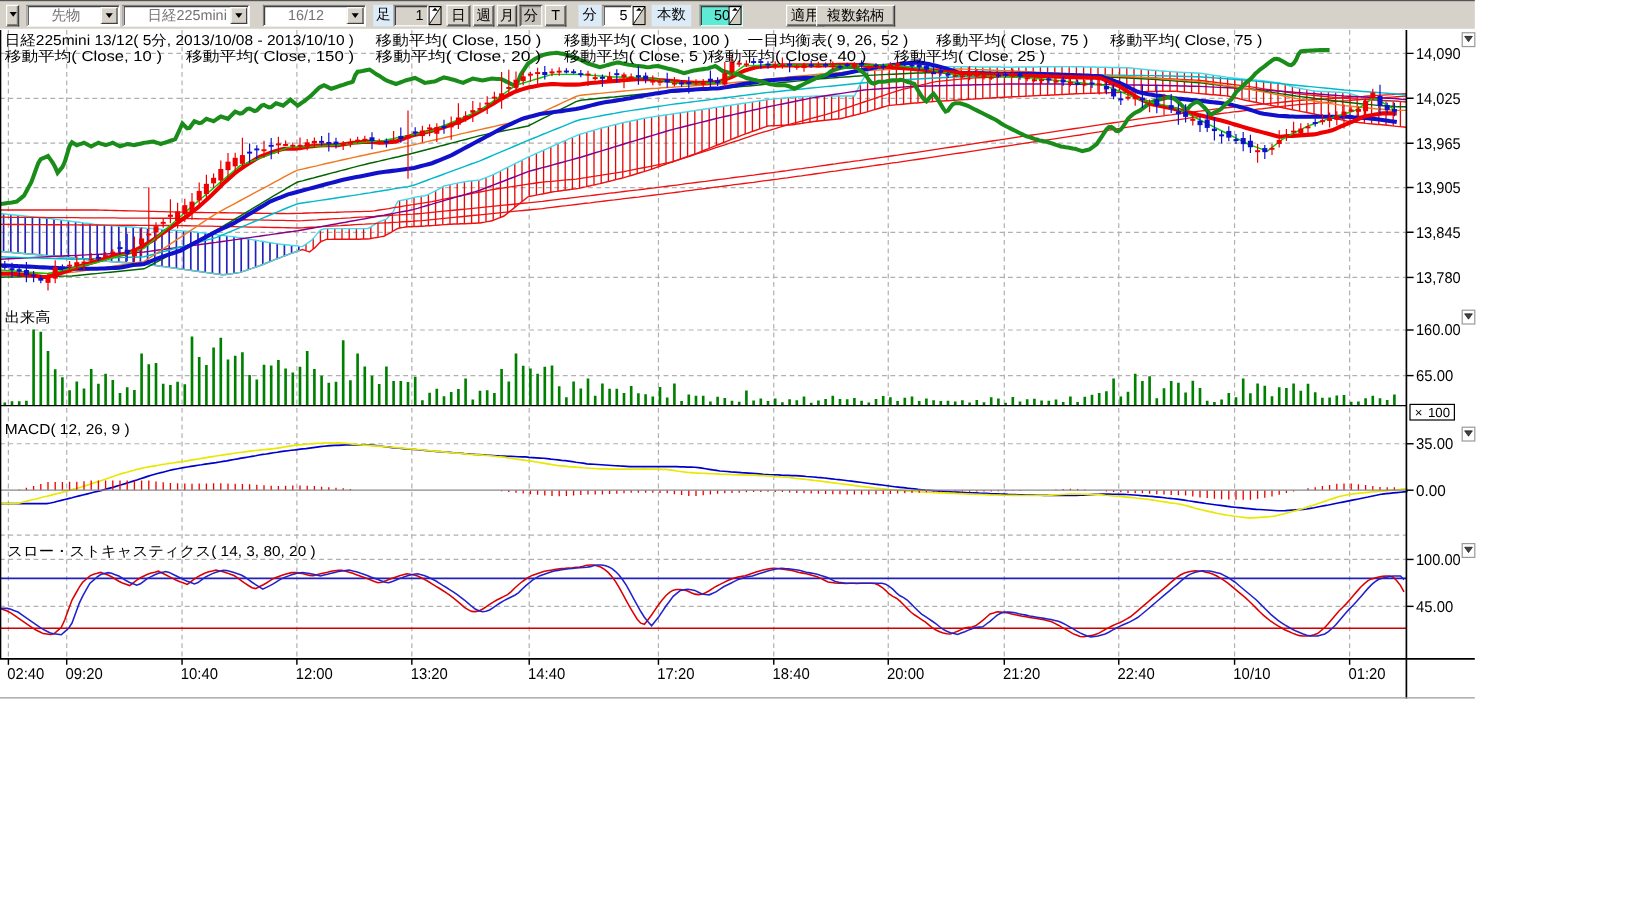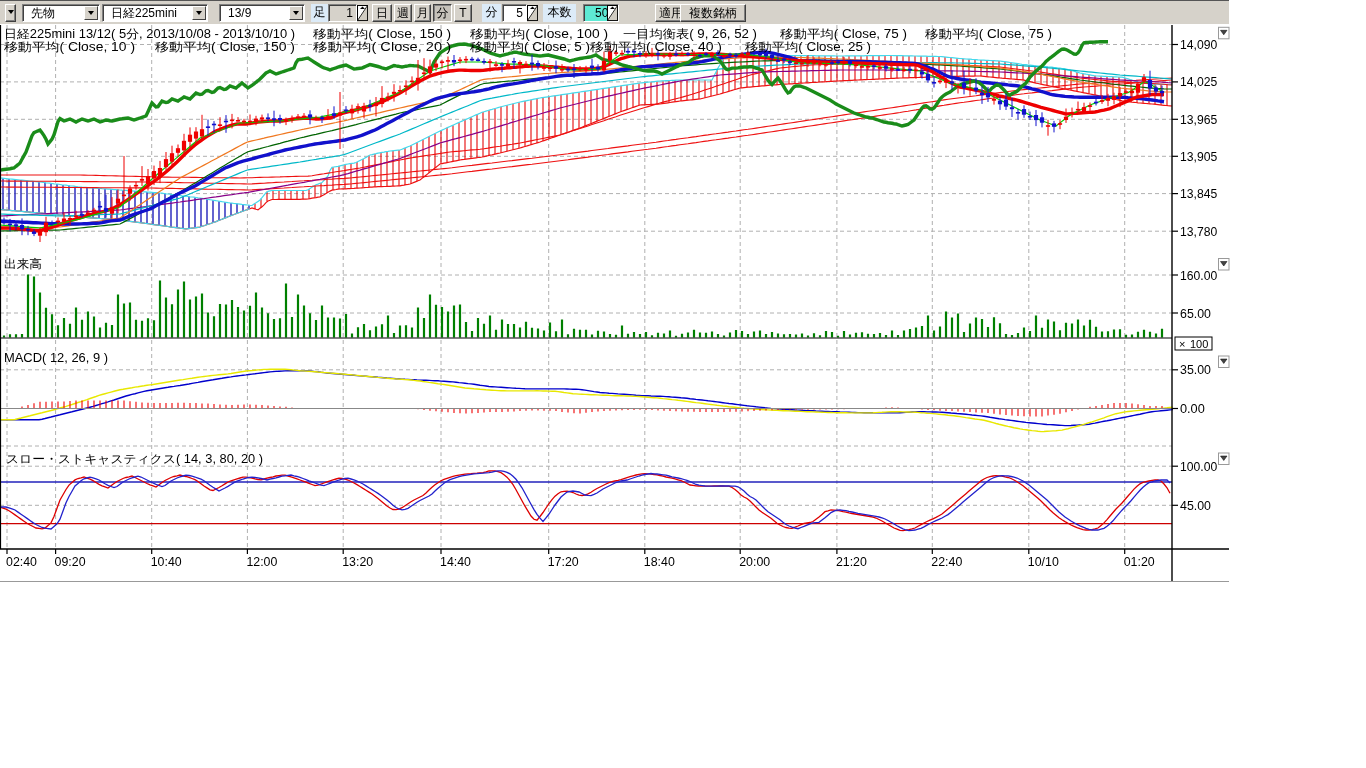--- a/index.html
+++ b/index.html
@@ -1,37 +1,37 @@
 <!DOCTYPE html>
 <html><head><meta charset="utf-8"><style>
 *{margin:0;padding:0;box-sizing:border-box}
 body{width:1366px;height:768px;background:#fff;font-family:"Liberation Sans",sans-serif;position:relative;overflow:hidden}
 #toolbar{position:absolute;left:0;top:0;width:1229px;height:25px;background:#d6d2ca;border-top:1px solid #555;border-bottom:1px solid #fff}
 #toolbar>div{position:absolute;top:3px;height:18px;font-size:12px;line-height:17px}
 .combo{background:#fff;border:1px solid;border-color:#808080 #fff #fff #808080;box-shadow:inset 1px 1px 0 #404040}
-.ct{padding-left:8px;display:inline-block;color:#000000}
+.ct{padding-left:20px;display:inline-block;color:#737373}
 .cab{position:absolute;right:1px;top:1px;width:14px;height:14px;background:#d6d2ca;border:1px solid;border-color:#fff #404040 #404040 #fff}
 .tri{width:0;height:0;border-left:3.5px solid transparent;border-right:3.5px solid transparent;border-top:4px solid #000;margin:4px auto 0}
 .tb{background:#d6d2ca;border:1px solid;border-color:#fff #404040 #404040 #fff;box-shadow:inset -1px -1px 0 #808080;text-align:center;color:#000}
 .tb.pressed{border-color:#404040 #fff #fff #404040;box-shadow:inset 1px 1px 0 #808080;background:#c6c2ba}
 .lab{background:#dcebf8;text-align:center;color:#000}
 .nf{border:1px solid;border-color:#808080 #fff #fff #808080;box-shadow:inset 1px 1px 0 #404040;text-align:right;padding-right:3px;color:#000}
 .spin{width:11px;top:4px!important;height:16px}
 </style></head><body>
 <div id="toolbar">
 <div class="tb" style="left:5px;width:11px;padding:0">
       <div class="tri" style="margin:5px auto 0"></div>
     </div>
 <div class="combo" style="left:22px;width:78px"><span class="ct">先物</span><div class="cab">
         <div class="tri"></div>
       </div></div>
 <div class="combo" style="left:102px;width:106px"><span class="ct">日経225mini</span><div class="cab">
         <div class="tri"></div>
       </div></div>
-<div class="combo" style="left:219px;width:86px"><span class="ct">13/9</span><div class="cab">
+<div class="combo" style="left:219px;width:86px"><span class="ct">16/12</span><div class="cab">
         <div class="tri"></div>
       </div></div>
 <div class="lab" style="left:311px;width:17px">足</div>
 <div class="nf" style="left:328px;width:29px;background:#d6d2ca">1</div>
     <div class="spin" style="left:357px"><svg width="11" height="16">
         <rect x="0.5" y="0.5" width="10" height="15" fill="#fff" stroke="#000"></rect>
         <path d="M0.5 15.5 L10.5 0.5 L10.5 15.5 Z" fill="#d0ccc2" stroke="#000" stroke-width="0.8"></path>
         <path d="M3 4 l2.5 -2.5 2.5 2.5 z" fill="#000"></path>
       </svg></div>
 <div class="tb" style="left:372px;width:20px">日</div>

